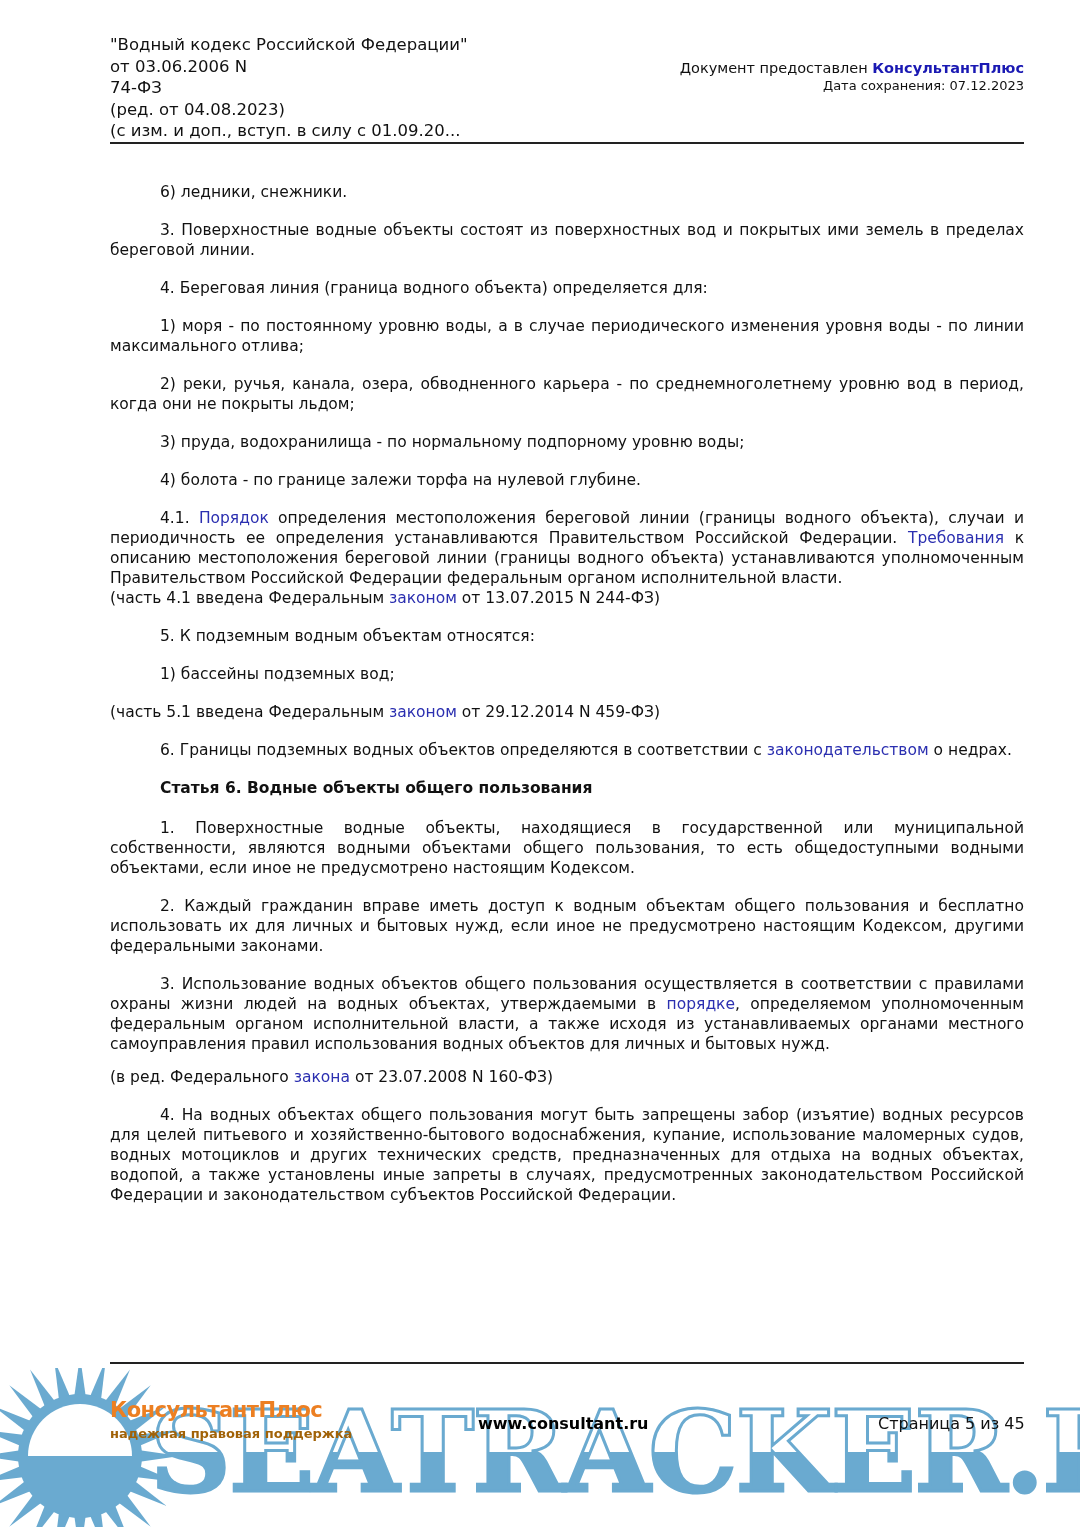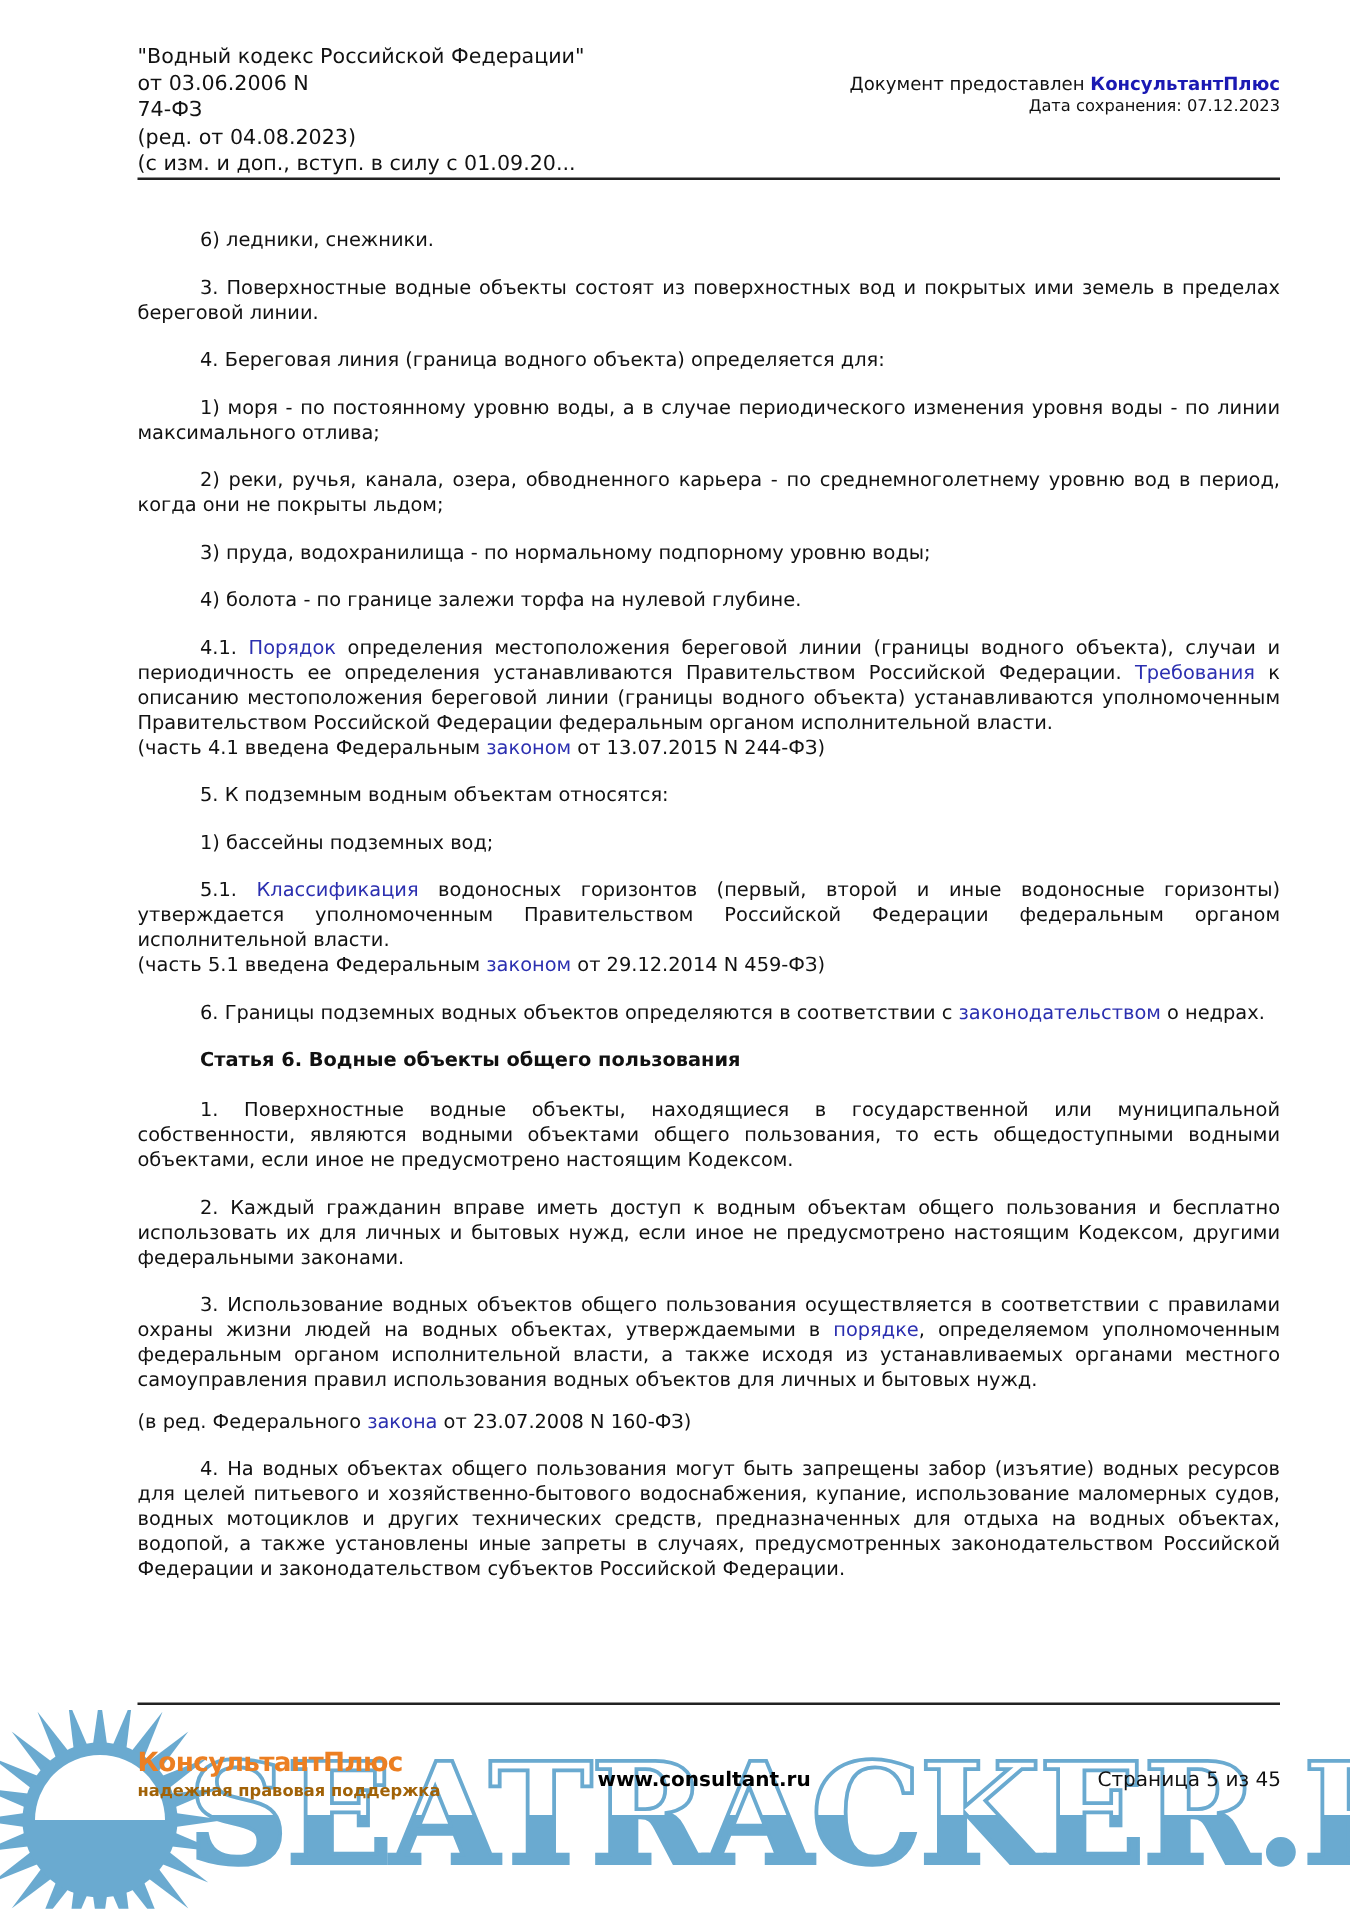--- a/index.html
+++ b/index.html
@@ -61,23 +61,20 @@
   <p>3) пруда, водохранилища - по нормальному подпорному уровню воды;</p>
   <p>4) болота - по границе залежи торфа на нулевой глубине.</p>
   <p style="margin-bottom:0">
     <span>4.1. </span><a href="#">Порядок</a><span> определения местоположения береговой линии (границы водного объекта), случаи и периодичность ее определения устанавливаются Правительством Российской Федерации. </span><a href="#">Требования</a><span> к описанию местоположения береговой линии (границы водного объекта) устанавливаются уполномоченным Правительством Российской Федерации федеральным органом исполнительной власти.</span>
   </p>
   <p class="note">
     <span>(часть 4.1 введена Федеральным </span><a href="#">законом</a><span> от 13.07.2015 N 244-ФЗ)</span>
   </p>
   <p>5. К подземным водным объектам относятся:</p>
   <p>1) бассейны подземных вод;</p>
-  <p style="margin-bottom:0">
-    <span>5.1. </span><a href="#">Классификация</a><span> водоносных горизонтов (первый, второй и иные водоносные горизонты) утверждается уполномоченным Правительством Российской Федерации федеральным органом исполнительной власти.</span>
-  </p>
   <p class="note">
     <span>(часть 5.1 введена Федеральным </span><a href="#">законом</a><span> от 29.12.2014 N 459-ФЗ)</span>
   </p>
   <p>
     <span>6. Границы подземных водных объектов определяются в соответствии с </span><a href="#">законодательством</a><span> о недрах.</span>
   </p>
   <p class="art">Статья 6. Водные объекты общего пользования</p>
   <p>1. Поверхностные водные объекты, находящиеся в государственной или муниципальной собственности, являются водными объектами общего пользования, то есть общедоступными водными объектами, если иное не предусмотрено настоящим Кодексом.</p>
   <p>2. Каждый гражданин вправе иметь доступ к водным объектам общего пользования и бесплатно использовать их для личных и бытовых нужд, если иное не предусмотрено настоящим Кодексом, другими федеральными законами.</p>
   <p style="margin-bottom:13px">

